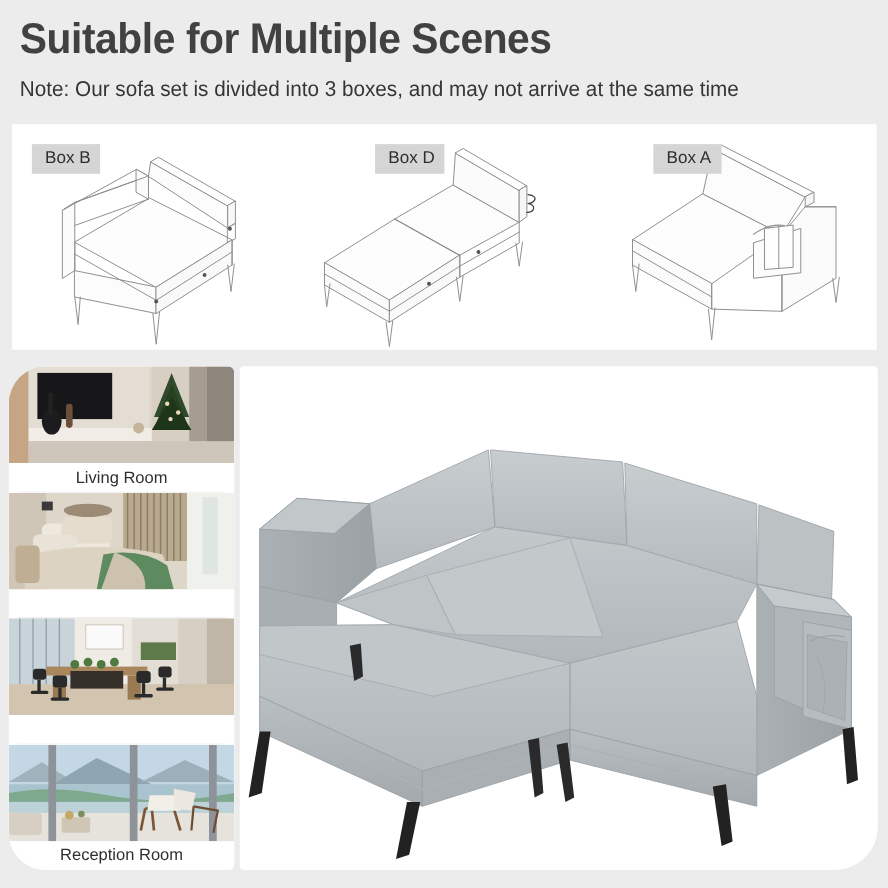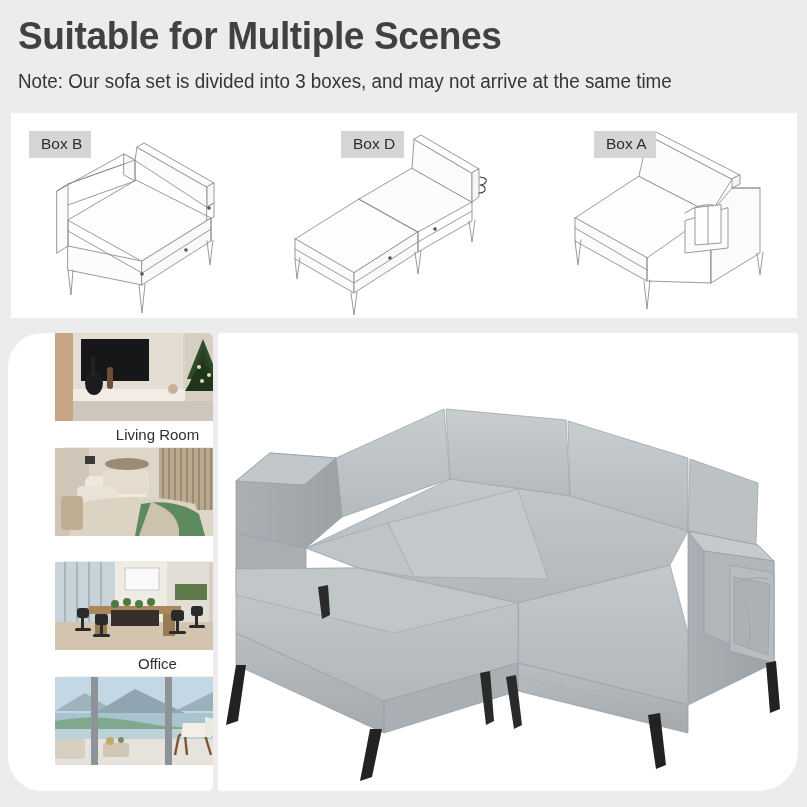--- a/index.html
+++ b/index.html
@@ -47,21 +47,21 @@
   .box-cell.a .box-chip{left:59px;top:18px;}
   .box-svg{position:absolute;left:0;top:0;width:262px;height:205px;}
 
   
   .thumbs{
     position:absolute;left:8px;top:333px;width:205px;height:458px;
     background:#ffffff;
     border-radius:34px 6px 6px 34px;
     overflow:hidden;
   }
-  .thumb{position:relative;width:205px;height:114.5px;overflow:hidden;background:#fff;margin-left:47px;}
+  .thumb{position:relative;width:205px;height:114.5px;overflow:hidden;background:#fff;}
   .thumb-img{position:absolute;left:0;top:0;width:205px;height:88px;overflow:hidden;}
   .thumb-label{
     position:absolute;left:0;top:88px;width:205px;height:26.5px;
     display:flex;align-items:center;justify-content:center;
     background:#ffffff;color:#2f2f2f;font-size:15px;
   }
   .thumb-sep{position:absolute;left:8px;top:113.5px;width:189px;height:1px;background:#ededed;}
 
   
   .main-card{
@@ -283,21 +283,20 @@
             <rect x="116" y="48" width="13" height="11" rx="3"></rect>
               <rect x="121" y="59" width="3" height="12"></rect>
             <rect x="114" y="69" width="17" height="3" rx="1.5"></rect>
             <rect x="136" y="44" width="12" height="10" rx="3"></rect>
               <rect x="140" y="54" width="3" height="11"></rect>
             <rect x="134" y="63" width="16" height="3" rx="1.5"></rect>
           </g>
           <rect x="120" y="22" width="32" height="16" fill="#5f7a4a"></rect>
         </svg>
       </div>
-      <div class="thumb-label">Office</div>
       <div class="thumb-sep"></div>
     </div>
 
     <div class="thumb">
       <div class="thumb-img">
         <svg class="scene-svg" viewBox="0 0 205 88" preserveAspectRatio="none">
           <rect width="205" height="88" fill="#cfe0e8"></rect>
           <rect x="0" y="0" width="205" height="40" fill="#c3d8e4"></rect>
           <path d="M0 34 L30 16 L60 34 Z" fill="#9fb3bd"></path>
           <path d="M40 36 L80 12 L130 36 Z" fill="#8fa6b2"></path>
@@ -320,20 +319,21 @@
             <path d="M152 52 L160 58"></path>
           </g>
           <path d="M128 46 L160 46 L156 60 L126 60 Z" fill="#f2efe8"></path>
           <path d="M150 40 L170 44 L166 60 L150 58 Z" fill="#ece8df"></path>
           <g stroke="#6d4c31" stroke-width="2" fill="none">
             <path d="M168 56 L190 60 L186 80"></path>
             <path d="M168 56 L166 78"></path>
           </g>
         </svg>
       </div>
+      <div class="thumb-label">Reception Room</div>
     </div>
   </div>
 
   <div class="main-card">
     <svg class="sofa-svg" viewBox="0 0 580 458">
       <defs>
         <linearGradient id="fabTop" x1="0" y1="0" x2="0" y2="1">
           <stop offset="0" stop-color="#c3c8cb"></stop>
             <stop offset="1" stop-color="#b1b7ba"></stop>
         </linearGradient>

